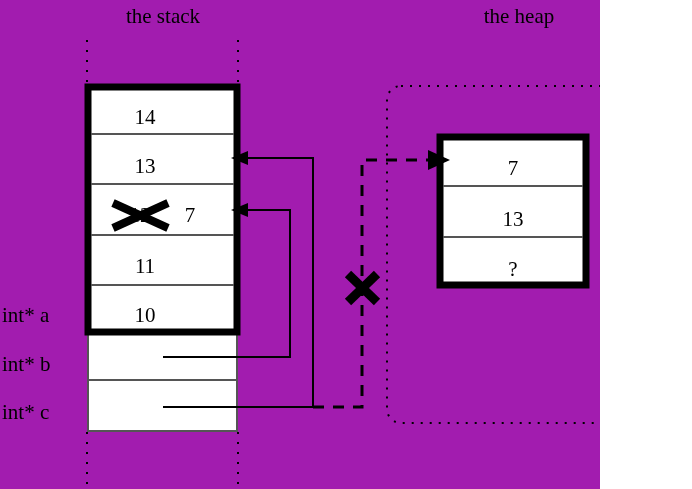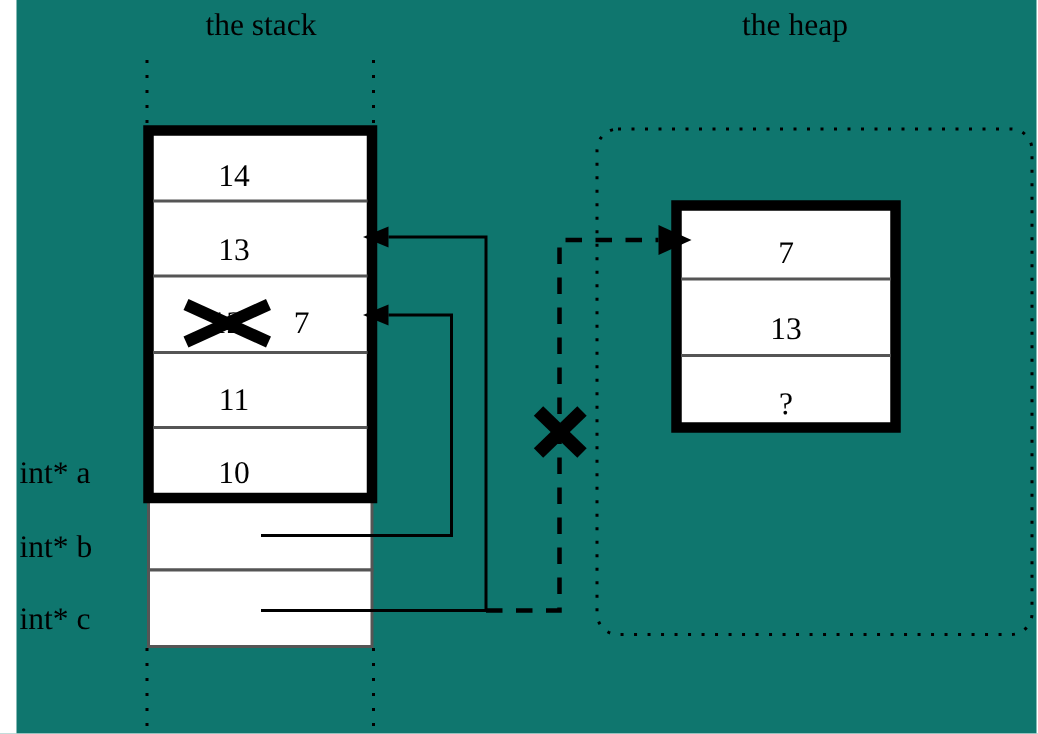--- a/index.html
+++ b/index.html
@@ -7,25 +7,24 @@
     margin: 0;
     padding: 0;
     background: #ffffff;
   }
   body {
     font-family: "Liberation Serif", "DejaVu Serif", serif;
     color: #000000;
   }
   #canvas {
     position: relative;
-    width: 680px;
+    width: 600px;
     height: 489px;
-    background: #0f766e;
+    background: #a21caf;
     overflow: hidden;
-    margin-left: 11px;
   }
   #diagram-svg {
     position: absolute;
     left: 0;
     top: 0;
     width: 692px;
     height: 489px;
   }
   .title-text {
     font-size: 21px;

